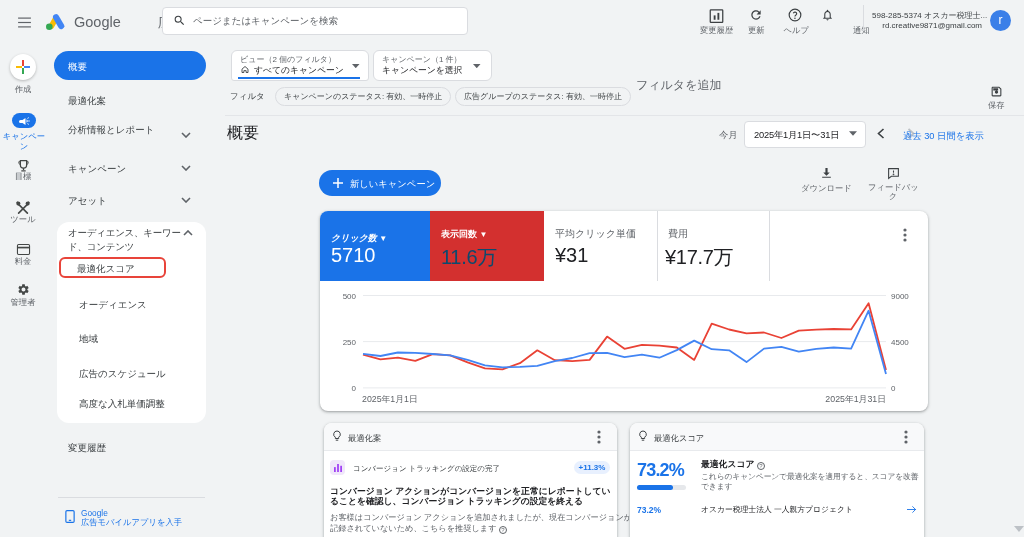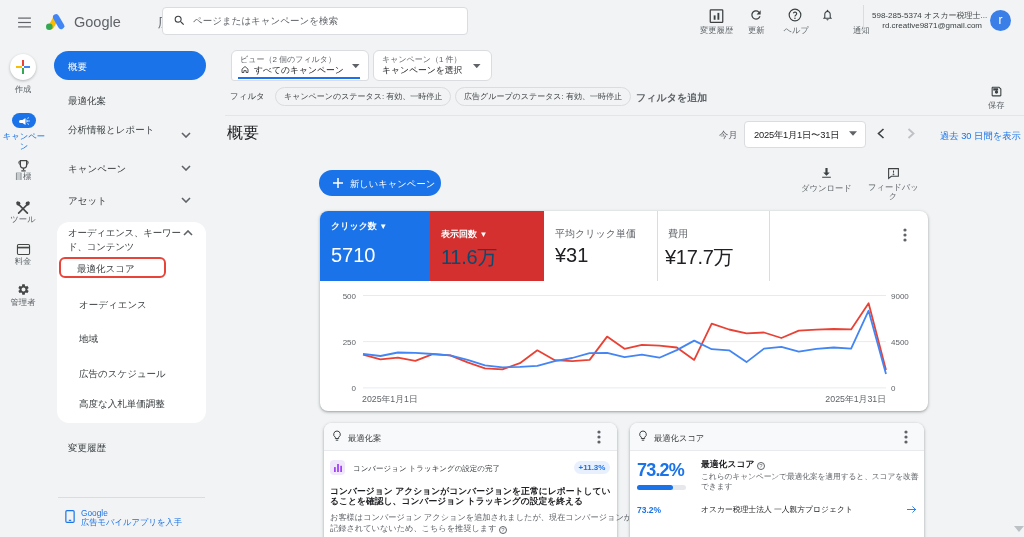--- a/index.html
+++ b/index.html
@@ -157,41 +157,41 @@
 <div class="ab" style="left:373px;top:50px;width:117px;height:29px;background:#fff;border:1px solid #dadce0;border-radius:6px;"></div>
 <div class="ab g" style="left:382px;top:53.5px;font-size:8px;">キャンペーン（1 件）</div>
 <div class="ab" style="left:382px;top:65px;font-size:8.8px;color:#202124;">キャンペーンを選択</div>
 <svg class="ab" style="left:473px;top:64px" width="7.5" height="4.2" viewBox="0 0 9 5">
       <path d="M0 0h9L4.5 5z" fill="#5f6368"></path>
     </svg>
 
 <div class="ab" style="left:230px;top:91px;font-size:8.5px;">フィルタ</div>
 <div class="ab" style="left:455px;top:87px;height:17px;border:1px solid #dadce0;border-radius:9.5px;font-size:8px;line-height:17px;padding:0 8px;color:#3c4043;">広告グループのステータス: 有効、一時停止</div>
 <div class="ab" style="left:275px;top:87px;height:17px;border:1px solid #dadce0;border-radius:9.5px;font-size:8px;line-height:17px;padding:0 8px;color:#3c4043;">キャンペーンのステータス: 有効、一時停止</div>
-<div class="ab g" style="left:636px;top:91px;font-size:10px;font-weight:bold;">フィルタを追加</div>
+<div class="ab g" style="left:636px;top:77px;font-size:12px;">フィルタを追加</div>
 <svg class="ab" style="left:990px;top:85px" width="13" height="13" viewBox="0 0 24 24" fill="#3c4043">
       <path d="M17 3H5c-1.11 0-2 .9-2 2v14c0 1.1.89 2 2 2h14c1.1 0 2-.9 2-2V7l-4-4zm2 16H5V5h11.17L19 7.83V19zm-7-9c-1.66 0-3 1.34-3 3s1.34 3 3 3 3-1.34 3-3-1.34-3-3-3zM6 6h9v4H6z"></path>
     </svg>
 <div class="ab g" style="left:988px;top:100px;font-size:8.3px;">保存</div>
 <div class="ab" style="left:225px;top:115px;width:799px;height:1px;background:#e3e5e8;"></div>
 
 <div class="ab" style="left:227px;top:122.5px;font-size:16px;color:#202124;">概要</div>
 <div class="ab g" style="left:719px;top:129px;font-size:9.3px;">今月</div>
 <div class="ab" style="left:744px;top:121px;width:120px;height:25px;background:#fff;border:1px solid #dadce0;border-radius:4px;"></div>
 <div class="ab" style="left:754px;top:129px;font-size:9.3px;letter-spacing:-0.2px;color:#202124;">2025年1月1日〜31日</div>
 <svg class="ab" style="left:849px;top:131px" width="8" height="5" viewBox="0 0 9 5">
       <path d="M0 0h9L4.5 5z" fill="#5f6368"></path>
     </svg>
 <svg class="ab" style="left:877px;top:128px" width="8" height="11" viewBox="0 0 8 11" fill="none" stroke="#3c4043" stroke-width="1.6">
       <path d="M6.5 1L1.5 5.5l5 4.5"></path>
     </svg>
 <svg class="ab" style="left:907px;top:128px" width="8" height="11" viewBox="0 0 8 11" fill="none" stroke="#bdc1c6" stroke-width="1.8">
       <path d="M1.5 1l5 4.5-5 4.5"></path>
     </svg>
-<div class="ab b" style="left:940px;top:130px;font-size:9.3px;">過去 30 日間を表示</div>
+<div class="ab b" style="left:903px;top:130px;font-size:9.3px;">過去 30 日間を表示</div>
 
 <div class="ab" style="left:319px;top:170px;width:122px;height:26px;background:#1a73e8;border-radius:13px;"></div>
 <svg class="ab" style="left:333px;top:178px" width="10" height="10" viewBox="0 0 12 12">
       <path d="M5.1 0h1.8v5.1H12v1.8H6.9V12H5.1V6.9H0V5.1h5.1z" fill="#fff"></path>
     </svg>
 <div class="ab" style="left:350px;top:178px;font-size:9.3px;color:#fff;">新しいキャンペーン</div>
 <svg class="ab" style="left:820px;top:167px" width="13" height="13" viewBox="0 0 24 24" fill="#3c4043">
       <path d="M12 16l-6-6h4V2h4v8h4l-6 6zM4 20h16v-2H4v2z"></path>
     </svg>
 <div class="ab g" style="left:801px;top:183px;font-size:8.3px;">ダウンロード</div>
@@ -200,21 +200,21 @@
       <line x1="12" y1="6.5" x2="12" y2="10.5"></line>
       <circle cx="12" cy="13.5" r="0.6" fill="#3c4043"></circle>
     </svg>
 <div class="ab g" style="left:868px;top:183px;width:50px;font-size:8.3px;line-height:8.5px;text-align:center;">フィードバッ<br>ク</div>
 
 <div class="ab" style="left:320px;top:211px;width:608px;height:200px;background:#fff;border-radius:8px;box-shadow:0 1px 2px rgba(60,64,67,.3),0 1px 3px 1px rgba(60,64,67,.15);"></div>
 <div class="ab" style="left:320px;top:211px;width:110px;height:70px;background:#1a73e8;border-radius:8px 0 0 0;"></div>
 <div class="ab" style="left:430px;top:211px;width:114px;height:70px;background:#d3302f;"></div>
 <div class="ab" style="left:544px;top:211px;width:113px;height:70px;border-right:1px solid #dadce0;"></div>
 <div class="ab" style="left:657px;top:211px;width:112px;height:70px;border-right:1px solid #dadce0;"></div>
-<div class="ab" style="left:331px;top:220px;font-size:9px;font-weight:bold;color:#fff;">クリック数 <span style="font-size:8px;">▼</span></div>
+<div class="ab" style="left:331px;top:232px;font-size:9px;font-weight:bold;color:#fff;font-style:italic;">クリック数 <span style="font-size:8px;">▼</span></div>
 <div class="ab" style="left:331px;top:244px;font-size:20px;color:#fff;">5710</div>
 <div class="ab" style="left:441px;top:228px;font-size:9px;font-weight:bold;color:#fff;">表示回数 <span style="font-size:8px;">▼</span></div>
 <div class="ab" style="left:441px;top:244px;font-size:20px;letter-spacing:-0.3px;color:#0c4a6e;">11.6万</div>
 <div class="ab g" style="left:555px;top:227px;font-size:10px;">平均クリック単価</div>
 <div class="ab" style="left:555px;top:244px;font-size:20px;color:#202124;">¥31</div>
 <div class="ab g" style="left:668px;top:227px;font-size:10px;">費用</div>
 <div class="ab" style="left:665px;top:244px;font-size:20px;letter-spacing:-0.3px;color:#202124;">¥17.7万</div>
 <svg class="ab" style="left:903px;top:228px" width="4" height="14" viewBox="0 0 4 14" fill="#5f6368">
       <circle cx="2" cy="2" r="1.6"></circle>
       <circle cx="2" cy="7" r="1.6"></circle>

